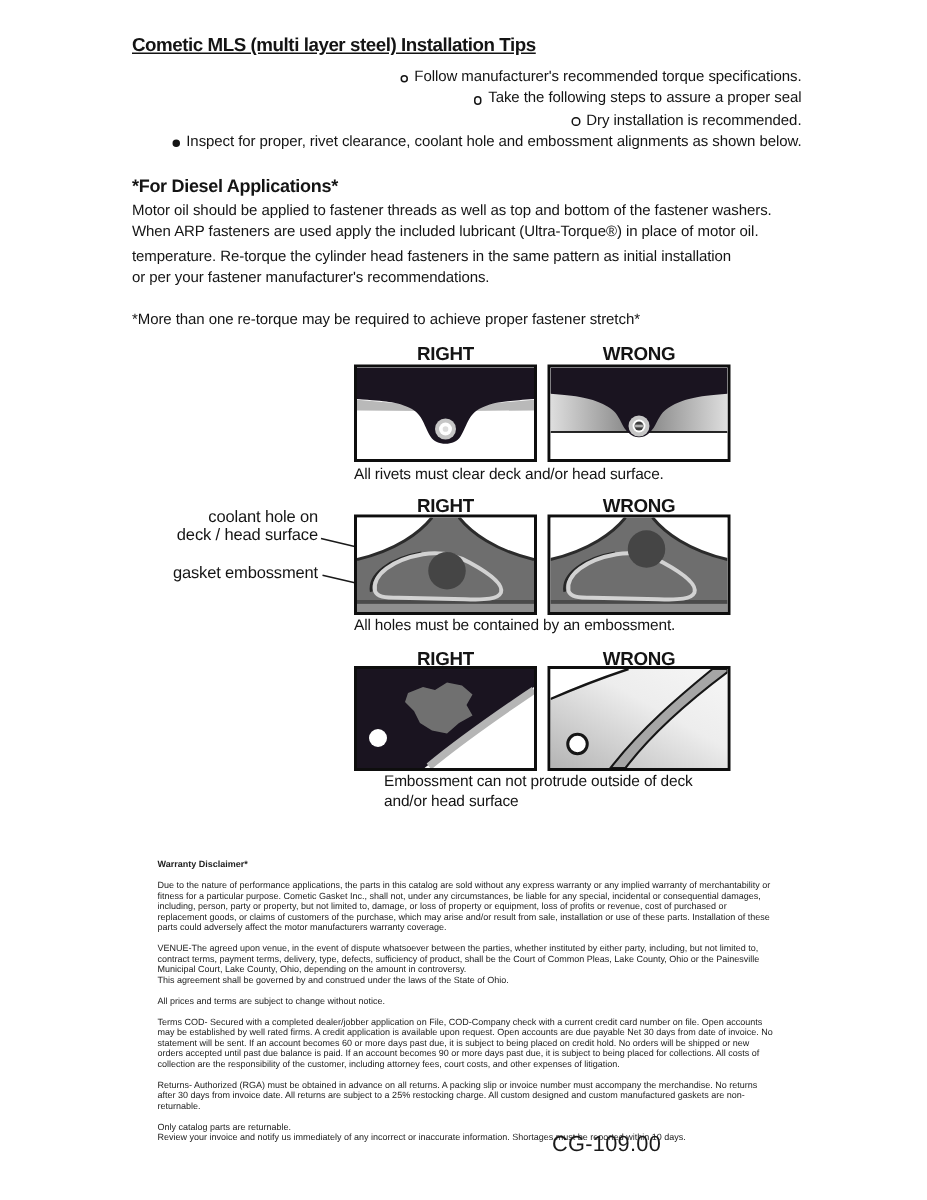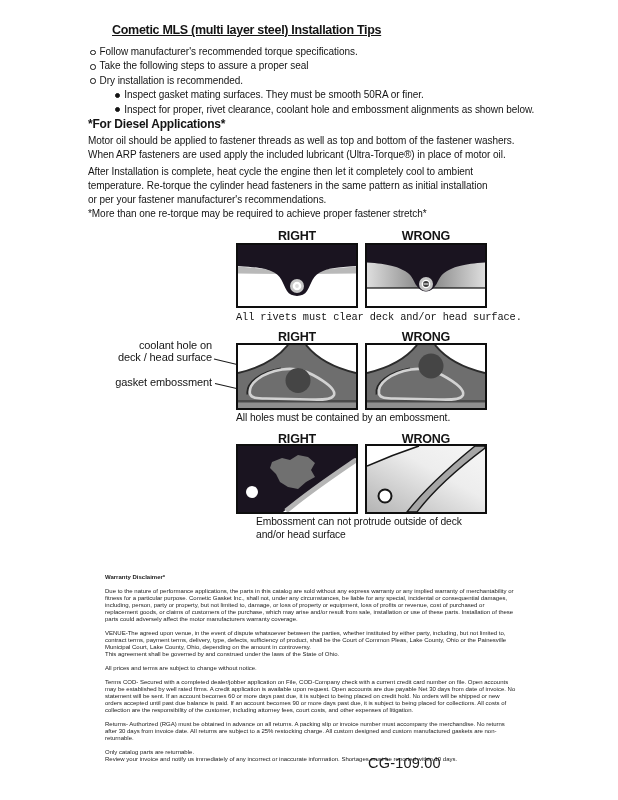--- a/index.html
+++ b/index.html
@@ -3,24 +3,24 @@
 <meta charset="utf-8">
 <style>
   html,body{margin:0;padding:0;}
   body{
     width:618px;height:800px;position:relative;background:#ffffff;
     font-family:"Liberation Sans",sans-serif;color:#141414;overflow:hidden;
   }
   .abs{position:absolute;}
   .page-title{
     left:88px;top:23px;font-size:12.5px;font-weight:bold;letter-spacing:-0.3px;
-    text-decoration:underline;white-space:nowrap;margin-left:24px;
+    text-decoration:underline;white-space:nowrap;
   }
   .bullets{left:90px;top:45px;font-size:10px;line-height:14.4px;letter-spacing:-0.05px;}
-  .brow{display:flex;align-items:flex-start;white-space:nowrap;}
+  .brow{display:flex;align-items:flex-start;white-space:nowrap;justify-content:flex-end;}
   .brow .dot{flex:0 0 auto;width:3.5px;height:3.5px;border:1px solid #141414;border-radius:50%;
     margin:4.6px 4px 0 0;background:#fff;}
   .brow.sub{margin-left:25px;}
   .brow.sub .dot{background:#141414;width:3.2px;height:3.2px;}
   .diesel-h{left:88px;top:117px;font-size:12px;font-weight:bold;letter-spacing:-0.2px;}
   .para{left:88px;font-size:10px;line-height:13.8px;letter-spacing:-0.05px;white-space:nowrap;}
   .dh{width:122px;text-align:center;font-weight:bold;font-size:12.5px;letter-spacing:-0.2px;}
   .dbox{width:122px;border:2px solid #0e0e0e;box-sizing:border-box;background:#fff;}
   .dbox svg{display:block;width:100%;height:100%;}
   .dcap{left:236px;font-size:10.3px;letter-spacing:-0.1px;line-height:12.5px;}
@@ -45,35 +45,30 @@
   <div class="brow">
       <span class="dot"></span>
       <span>Take the following steps to assure a proper seal</span>
     </div>
   <div class="brow">
       <span class="dot"></span>
       <span>Dry installation is recommended.</span>
     </div>
   <div class="brow sub">
       <span class="dot"></span>
-      <span>Inspect gasket mating surfaces.  They must be smooth 50RA or finer.</span>
-    </div>
-  <div class="brow sub">
-      <span class="dot"></span>
       <span>Inspect for proper, rivet clearance, coolant hole and embossment alignments as shown below.</span>
     </div>
 </div>
 
 <div class="abs diesel-h">*For Diesel Applications*</div>
 <div class="abs para" style="top:134px;">
   <div>Motor oil should be applied to fastener threads as well as top and bottom of the fastener washers.</div>
   <div>When ARP fasteners are used apply the included lubricant (Ultra-Torque®) in place of motor oil.</div>
 </div>
 <div class="abs para" style="top:165px;">
-  <div>After Installation is complete, heat cycle the engine then let it completely cool to ambient</div>
   <div>temperature. Re-torque the cylinder head fasteners in the same pattern as initial installation</div>
   <div>or per your fastener manufacturer's recommendations.</div>
 </div>
 <div class="abs para" style="top:207px;">*More than one re-torque may be required to achieve proper fastener stretch*</div>
 
 <div class="abs dh" style="left:236px;top:229px;">RIGHT</div>
 <div class="abs dh" style="left:365px;top:229px;">WRONG</div>
 
 <div class="abs dbox" style="left:236px;top:243px;height:65px;">
   <svg viewBox="0 0 118 61" preserveAspectRatio="none">
@@ -98,21 +93,21 @@
     <rect x="0" y="0" width="118" height="61" fill="#ffffff"></rect>
     <rect x="0" y="17" width="118" height="26" fill="url(#g1)"></rect>
     <rect x="0" y="42.4" width="118" height="1.2" fill="#111111"></rect>
     <path d="M0,0 H118 V17.5 C96,19 88,21.5 80,26 C71,31 72,38 66,43.5 C62,47.5 56,47.5 52,43.5 C46,38 47,31 38,26 C30,21.5 22,19 0,17.5 Z" fill="#1a1420"></path>
     <circle cx="59" cy="39" r="7" fill="#c6c6c6"></circle>
     <circle cx="59" cy="39" r="4.3" fill="#ffffff"></circle>
     <circle cx="59" cy="39" r="3" fill="#3c3c3c"></circle>
     <rect x="56.4" y="38.1" width="5.2" height="1.8" fill="#b0b0b0"></rect>
   </svg>
 </div>
-<div class="abs dcap" style="top:311px;font-family:Liberation Mono, monospace;">All rivets must clear deck and/or head surface.</div>
+<div class="abs dcap" style="top:311px;">All rivets must clear deck and/or head surface.</div>
 
 <div class="abs ann" style="top:340px;">
   <div>coolant hole on</div>
   <div>deck / head surface</div>
 </div>
 <div class="abs ann" style="top:377px;">gasket embossment</div>
 <svg class="abs leader" width="618" height="800" viewBox="0 0 618 800">
   <line x1="214" y1="359" x2="294" y2="378" stroke="#1a1a1a" stroke-width="1.1"></line>
   <line x1="215" y1="383.5" x2="258" y2="393.5" stroke="#1a1a1a" stroke-width="1.1"></line>
 </svg>

